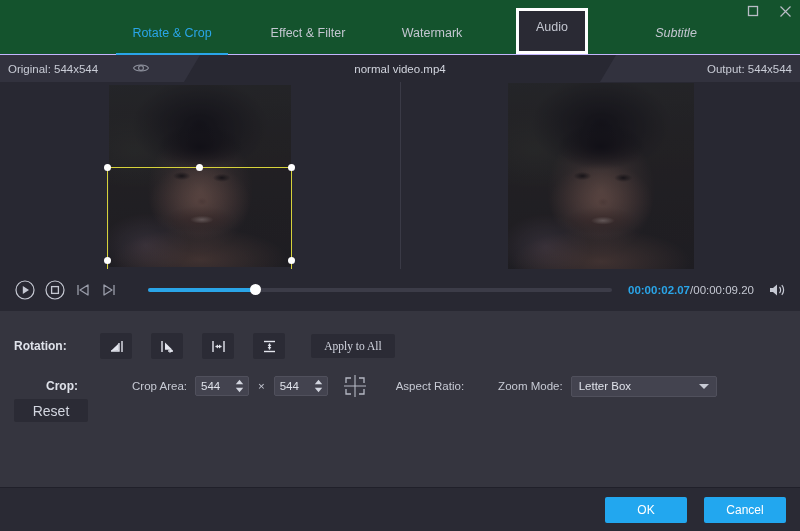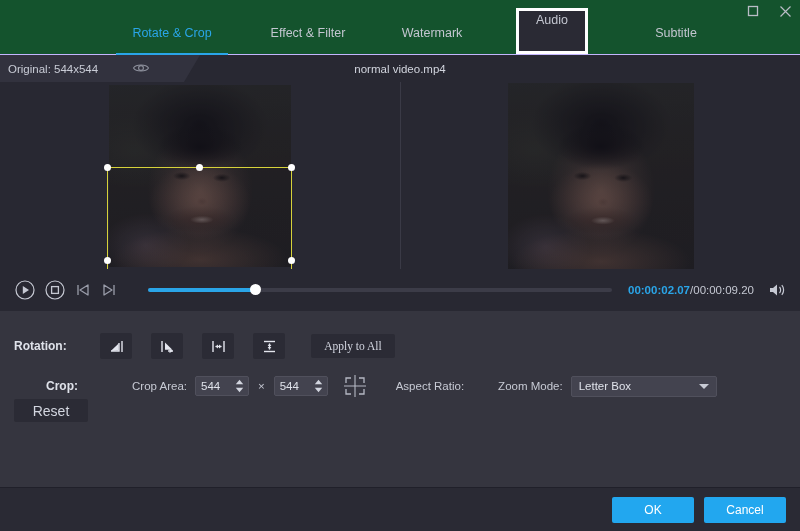--- a/index.html
+++ b/index.html
@@ -50,29 +50,29 @@
   }
   .tab.active { color: #2aa5e8; }
   .tab.active::after {
     content: "";
     position: absolute; left: 50%; transform: translateX(-50%);
     bottom: 0; width: 112px; height: 2px; background: #2aa5e8;
   }
   .tab.highlight {
     border: 3px solid #ffffff;
     background: #2a2a34;
-    padding-top: 2px;
+    padding-top: 9px;
     height: 46px;
     margin-top: -6px;
   }
   #tab-rotate { width: 128px; margin-left: 108px; }
   #tab-effect { width: 120px; margin-left: 12px; }
   #tab-watermark { width: 120px; margin-left: 4px; }
   #tab-audio { width: 72px; margin-left: 24px; }
-  #tab-subtitle { width: 108px; margin-left: 34px; }
+  #tab-subtitle { width: 108px; margin-left: 34px; font-style: italic; }
 
   
   .infostrip {
     position: relative;
     height: 27px;
     background: #282832;
   }
   .tag-left {
     position: absolute; left: 0; top: 0;
     height: 27px; width: 200px;
@@ -301,21 +301,21 @@
     cursor: pointer;
   }
 
   
   .footer {
     position: absolute; left: 0; bottom: 0;
     width: 100%; height: 44px;
     background: #2a2a34;
     border-top: 1px solid #20202a;
     display: flex; align-items: center; justify-content: flex-end;
-    padding-right: 14px; gap: 10px;
+    padding-right: 14px; gap: 17px;
   }
   .fbtn {
     width: 82px; height: 26px;
     background: #22a7ef; border: none; border-radius: 2px;
     color: #ffffff; font-size: 12px;
     font-family: "Liberation Sans", sans-serif;
     cursor: pointer;
   }
 </style>
 </head>
@@ -360,20 +360,23 @@
     <div class="tag-left">
       <span class="lbl">Original: 544x544</span>
     </div>
     <div class="eye-icon">
       <svg width="18" height="16" viewBox="0 0 18 16">
         <path d="M1.5 8 C4 4, 14 4, 16.5 8 C14 12, 4 12, 1.5 8 Z" fill="none" stroke="currentColor" stroke-width="1.1"></path>
         <circle cx="9" cy="8" r="2.4" fill="none" stroke="currentColor" stroke-width="1.1"></circle>
       </svg>
     </div>
     <div class="filename">normal video.mp4</div>
+    <div class="tag-right">
+      <span class="lbl">Output: 544x544</span>
+    </div>
   </div>
 
   <div class="preview">
     <div class="pane left">
       <div class="videoframe left-v">
         <div class="photo"></div>
         <div class="photo-dim"></div>
       </div>
     </div>
     <div class="pane right">

